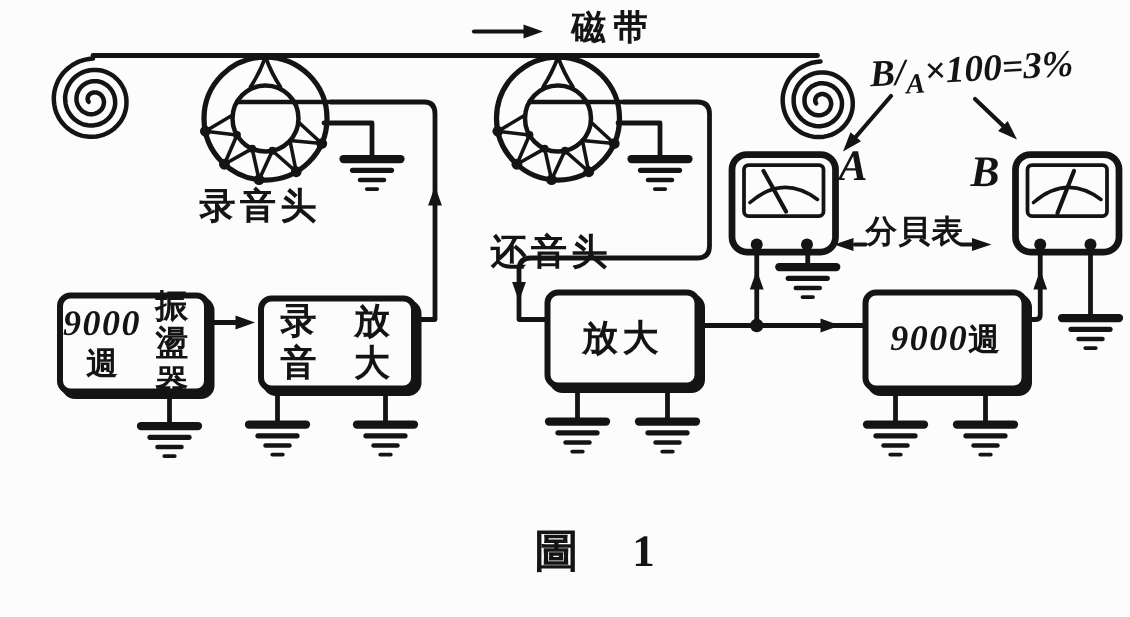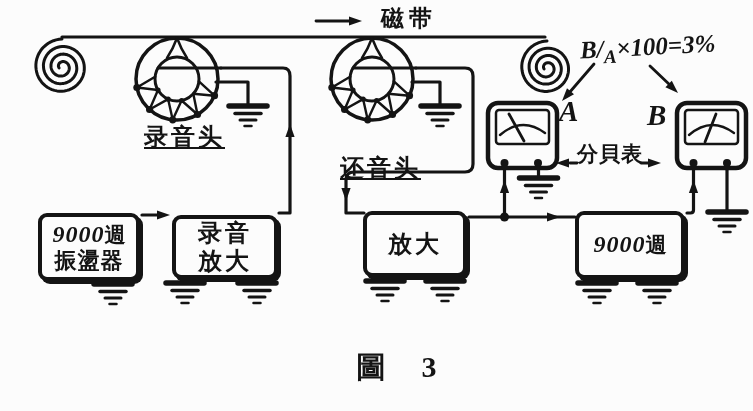--- a/index.html
+++ b/index.html
@@ -8,40 +8,40 @@
     width:753px; height:411px; position:relative; overflow:hidden;
     background:var(--paper); color:var(--ink);
     font-family:"Liberation Sans","DejaVu Sans",sans-serif;
   }
   #stage { position:absolute; inset:0; }
   svg.diagram { position:absolute; left:0; top:0; }
   svg.diagram * { stroke:var(--ink); fill:none; stroke-linecap:round; stroke-linejoin:round; }
   svg.diagram .fill { fill:var(--ink); stroke:none; }
   svg.diagram .paperfill { fill:var(--paper); }
   .lbl { position:absolute; font-weight:bold; white-space:nowrap; }
-  .lbl.center { text-align:right;text-decoration:underline; }
+  .lbl.center { text-align:left; }
   .tape-label   { left:381px; top:3px;  font-size:23px; letter-spacing:5px; }
   .rec-head-lbl { left:133px; top:121px; width:92px; font-size:24px; letter-spacing:3px; }
   .pb-head-lbl  { left:327px; top:124px; width:94px; font-size:24px; letter-spacing:3px;margin-top:28px; }
   .meter-a-lbl  { left:559px; top:95px;  font-size:29px; font-style:italic; font-family:"Liberation Serif","DejaVu Serif",serif; }
   .meter-b-lbl  { left:647px; top:99px;  font-size:29px; font-style:italic; font-family:"Liberation Serif","DejaVu Serif",serif; }
   .formula {
     left:580px; top:33px; font-size:25px; font-style:italic; font-weight:bold;
     font-family:"Liberation Serif","DejaVu Serif",serif; transform:rotate(-3deg);
   }
   .formula sub { font-size:19px; }
   .db-lbl  { left:577px; top:140px; font-size:21px; letter-spacing:1px; }
   .caption { left:356px; top:347px; font-size:30px; letter-spacing:14px;
              font-family:"Liberation Serif","DejaVu Serif",serif; }
   .block {
     position:absolute; background:var(--paper);
     border:4px solid var(--ink); border-radius:9px;
     box-shadow:3px 3px 0 var(--ink);
-    display:flex; flex-direction:column; align-items:center; justify-content:center;
-    font-weight:bold; line-height:1.15; text-align:center;margin-top:18px;
+    display:flex; flex-direction:row; align-items:center; justify-content:center;
+    font-weight:bold; line-height:1.15; text-align:center;
   }
   .block .freqline { font-size:21px; }
   .block .freqline .num { font-style:italic; font-family:"Liberation Serif","DejaVu Serif",serif; font-size:24px; letter-spacing:1px; }
   .block .nameline { font-size:22px; letter-spacing:1px; }
   .block .big { font-size:24px; letter-spacing:3px; }
   .blk-osc    { left:38px;  top:195px; width:94px;  height:60px; }
   .blk-recamp { left:172px; top:197px; width:98px;  height:56px; }
   .blk-pbamp  { left:363px; top:193px; width:96px;  height:58px; }
   .blk-filter { left:575px; top:193px; width:102px; height:60px; }
 </style>
@@ -179,14 +179,14 @@
   </div>
 
   <div class="lbl meter-a-lbl">A</div>
   <div class="lbl meter-b-lbl">B</div>
   <div class="lbl db-lbl">分貝表</div>
 
   <div class="lbl formula">
     <span>B</span><span>/</span><sub>A</sub><span>×100=3%</span>
   </div>
 
-  <div class="lbl caption">圖  3</div>
+  <div class="lbl caption">圖  1</div>
 </div>
 
 </body></html>

